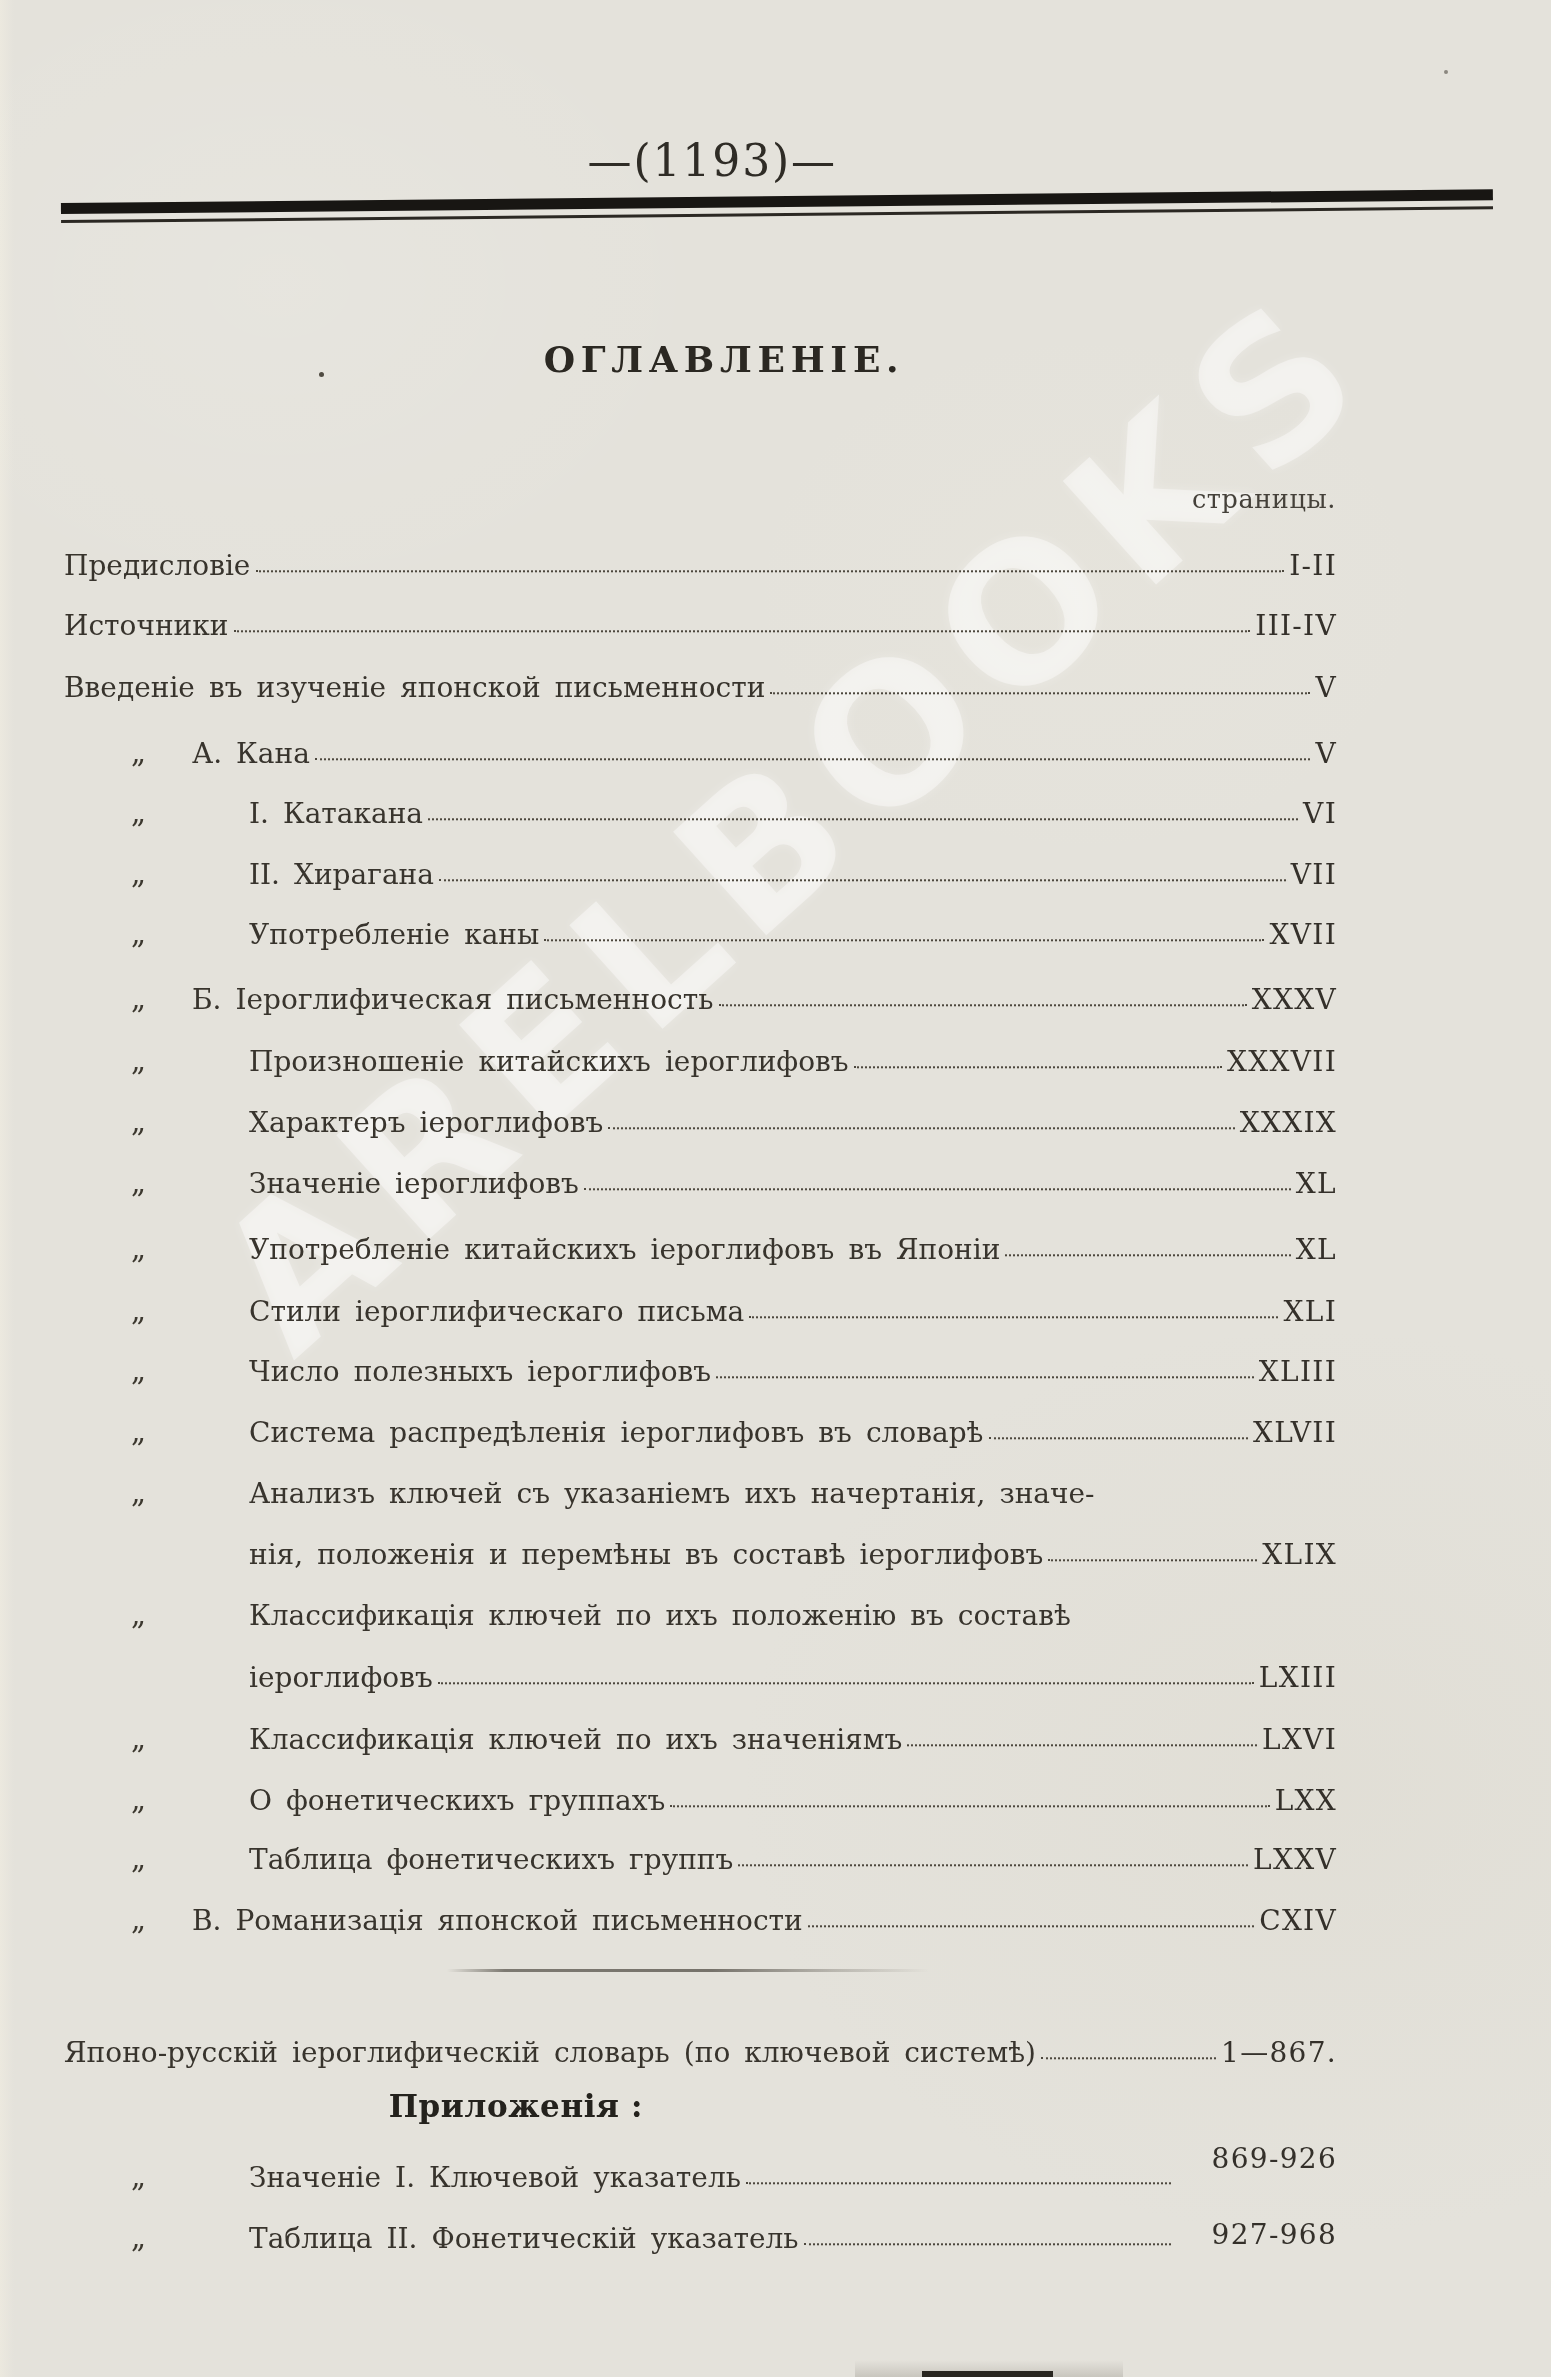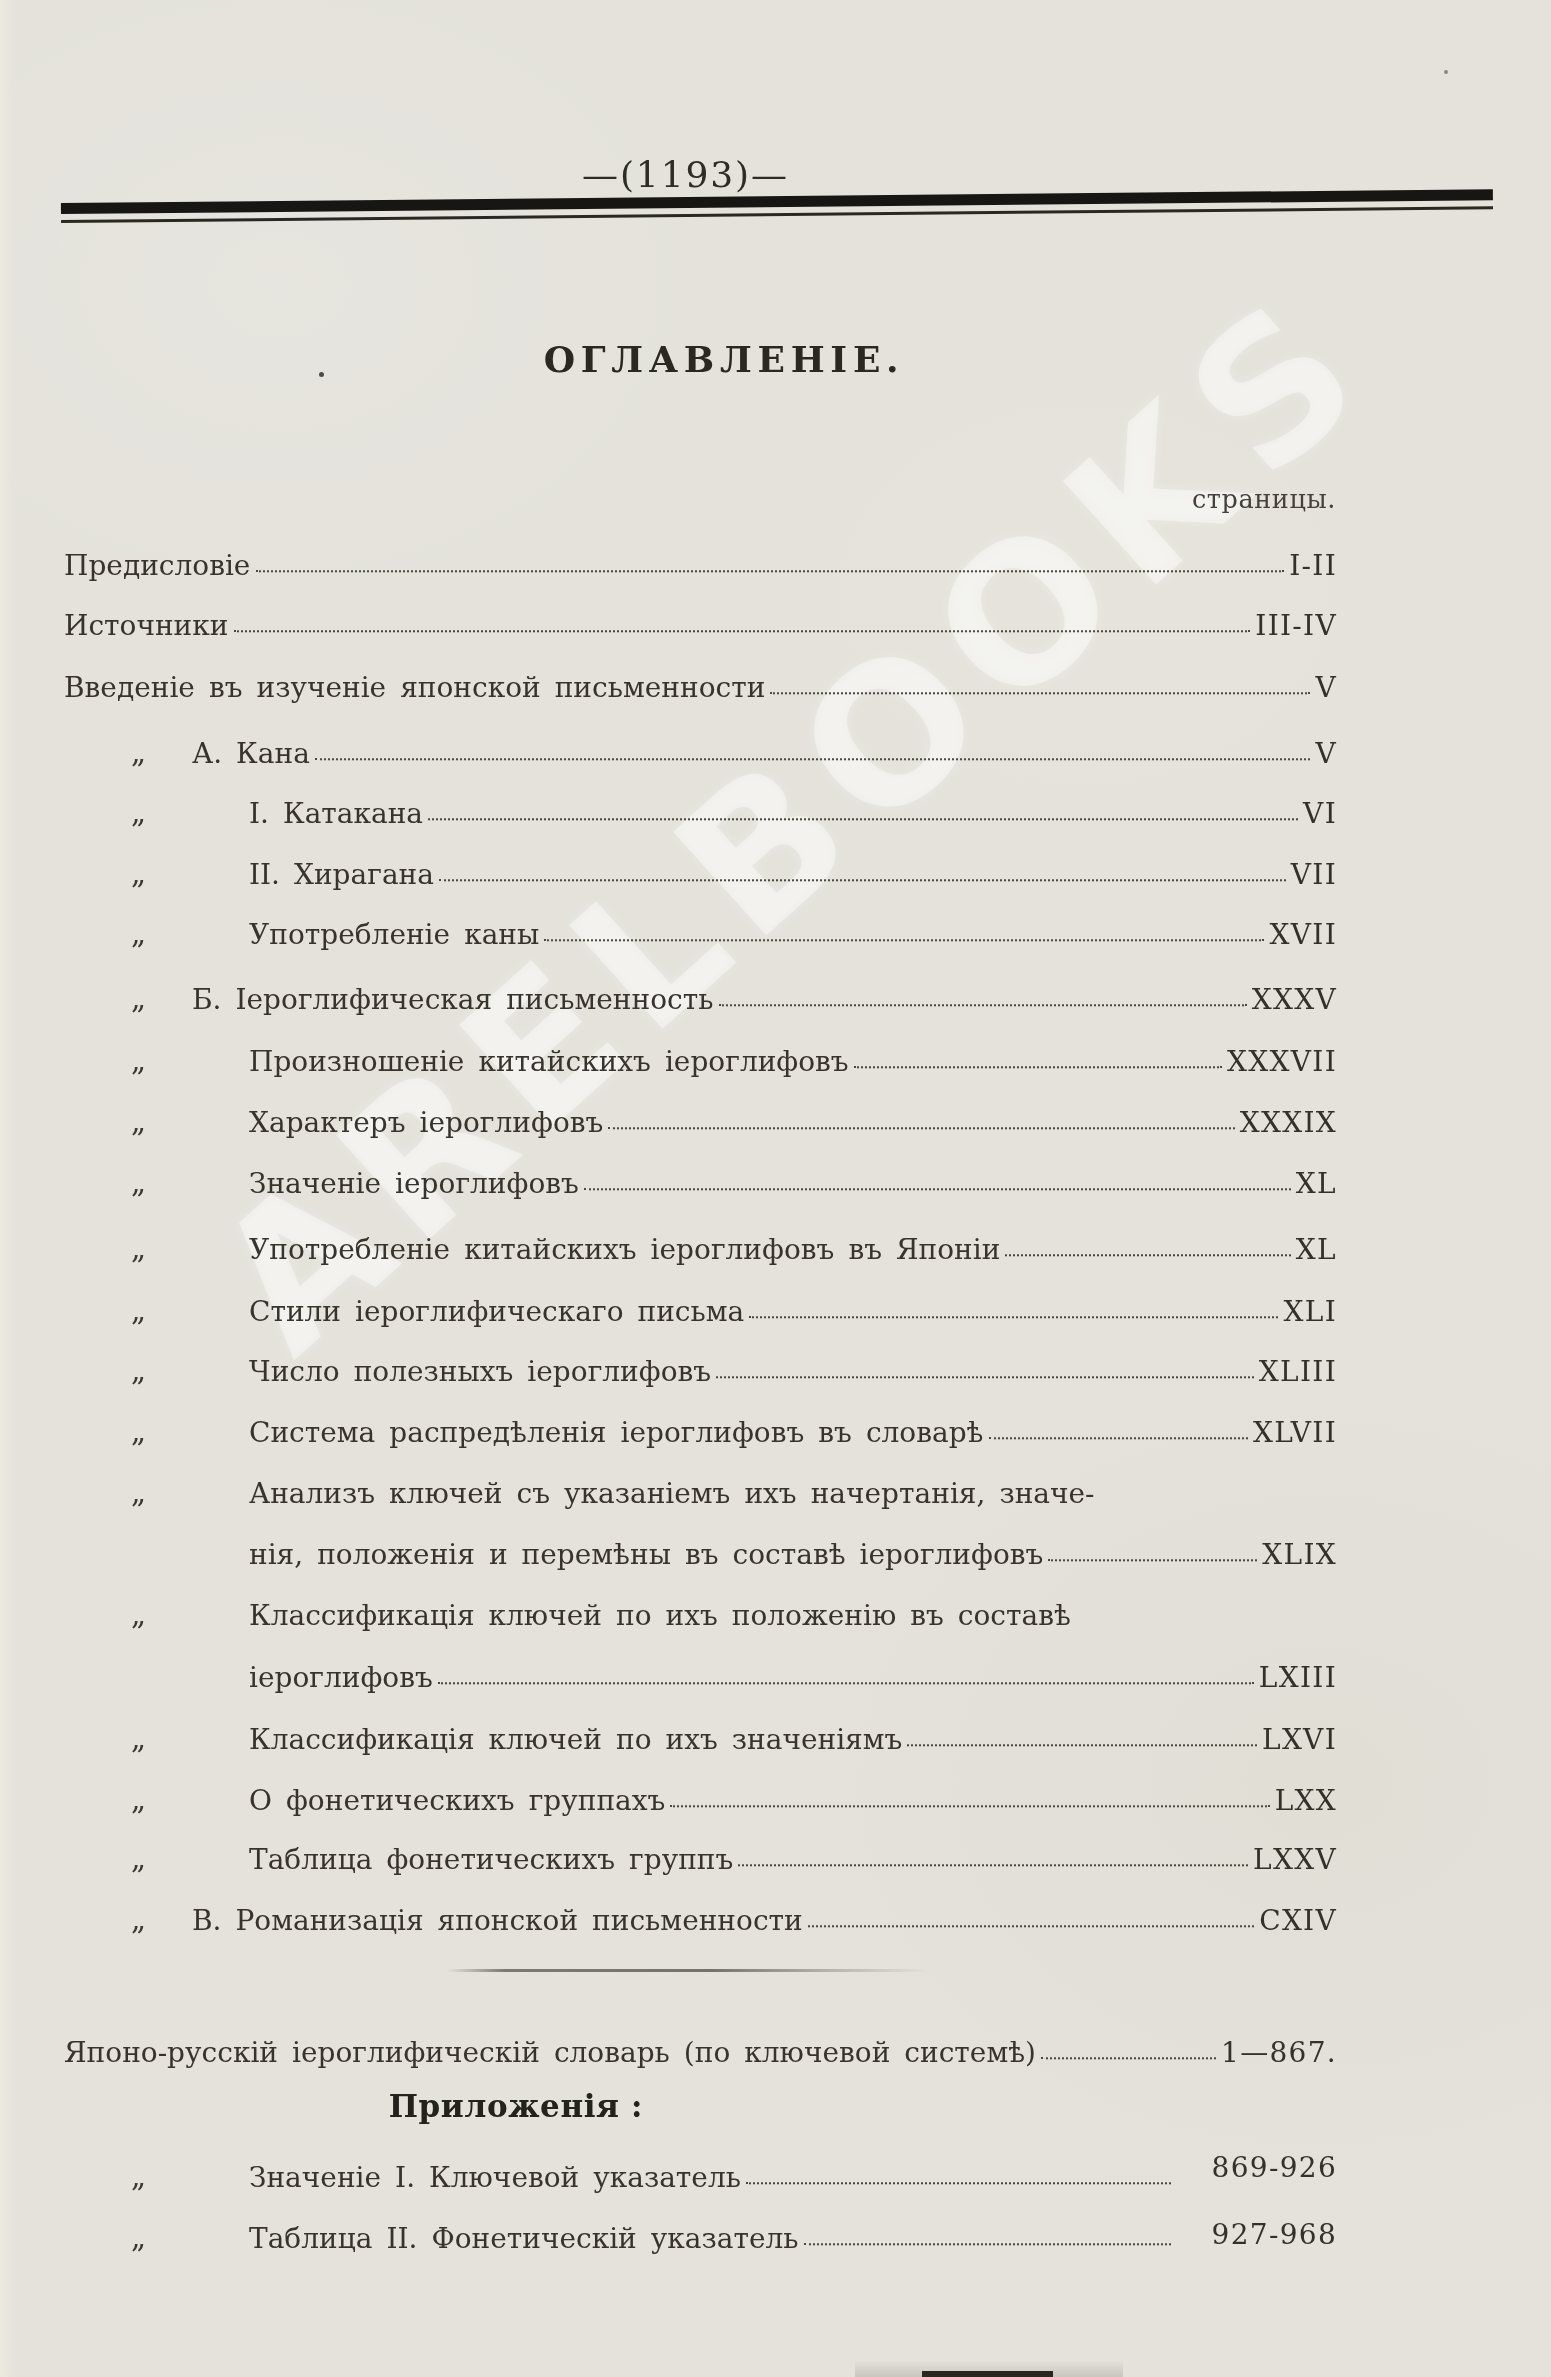--- a/index.html
+++ b/index.html
@@ -23,22 +23,22 @@
     position:absolute;left:77px;top:753px;width:1340px;
     transform:rotate(-42deg);transform-origin:50% 50%;
     font-family:"DejaVu Sans", sans-serif;
     font-weight:bold;font-size:191px;letter-spacing:18px;
     color:rgba(255,255,255,0.42);
     text-align:center;
     pointer-events:none;user-select:none;
     text-shadow:0 0 11.5px rgba(255,255,255,0.25);
   }
   .header-num{
-    position:absolute;left:582px;top:154px;width:255px;
-    text-align:left;font-size:36px;letter-spacing:1.9px;color:#2f2c26;
+    position:absolute;left:582px;top:135px;width:255px;
+    text-align:right;font-size:44px;letter-spacing:1.9px;color:#2f2c26;
   }
   .top-rule{
     position:absolute;left:61px;top:203px;width:1432px;height:6.4px;
     border-top:11px solid #181613;
     border-bottom:3.2px solid #2b2823;
     transform:rotate(-0.55deg);
     transform-origin:left center;
   }
   .page-title{
     position:absolute;left:405px;top:338px;width:638px;
@@ -244,21 +244,21 @@
     <span class="pg">1—867.</span>
   </div>
 
   <div class="appendix-heading" style="top:2087px">
     <span>Приложенія :</span>
   </div>
   <div class="row ind-sub gap" style="top:2155px">
     <span class="ditto">„</span>
     <span class="text">Значеніе I. Ключевой указатель</span>
     <span class="leader" style="margin-right:166px"></span>
-    <span class="pg" style="position:absolute;right:0;bottom:10px">869-926</span>
+    <span class="pg" style="position:absolute;right:0;bottom:19px">869-926</span>
   </div>
   <div class="row ind-sub gap" style="top:2216px">
     <span class="ditto">„</span>
     <span class="text">Таблица II. Фонетическій указатель</span>
     <span class="leader" style="margin-right:166px"></span>
     <span class="pg" style="position:absolute;right:0;bottom:3.8px">927-968</span>
   </div>
 
   <div class="bottom-shadow"></div>
   <div class="bottom-bar"></div>

